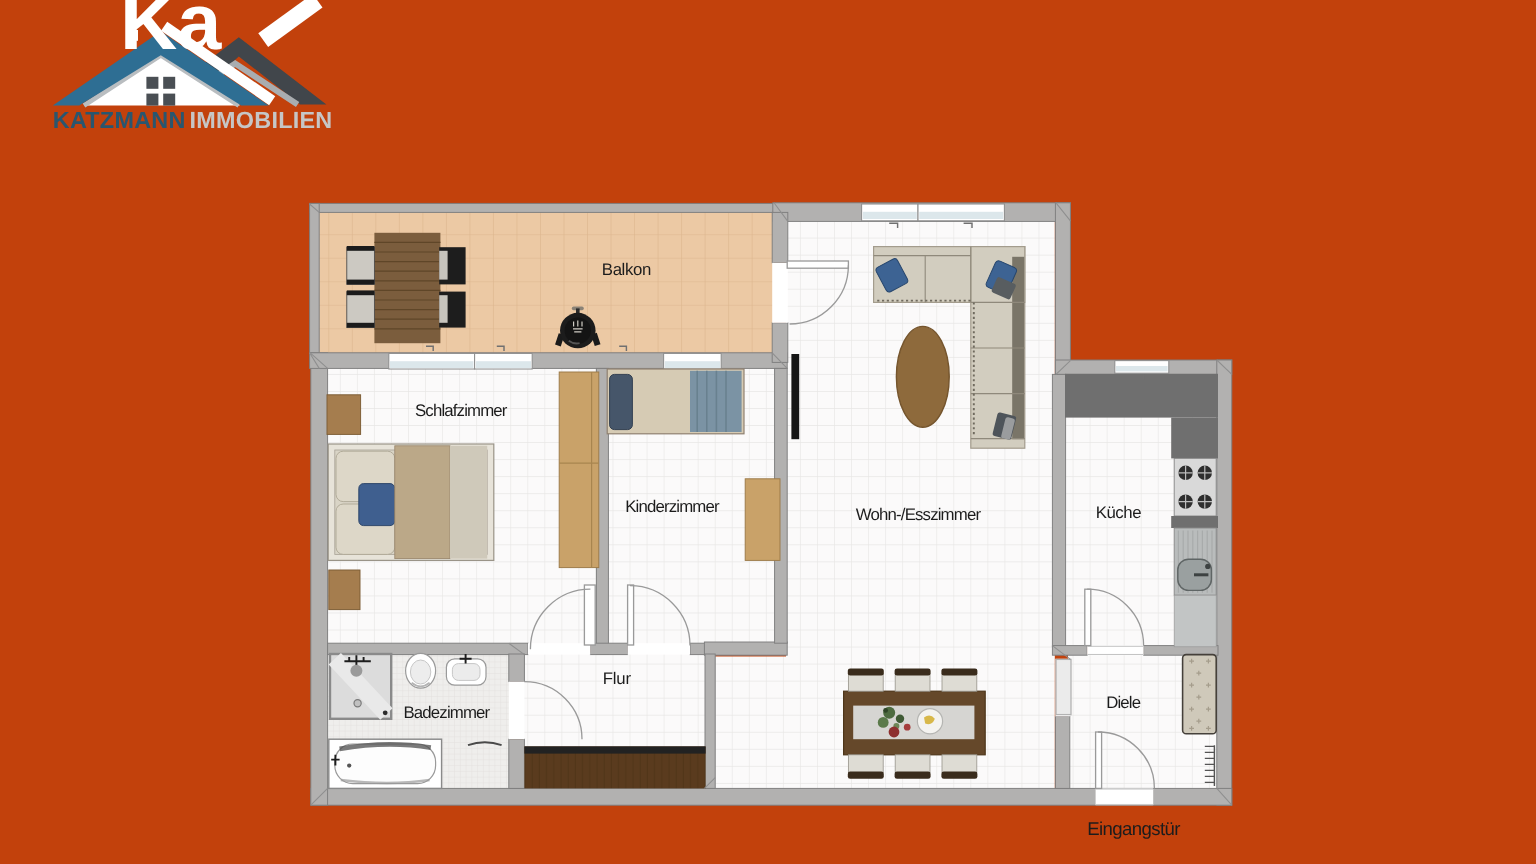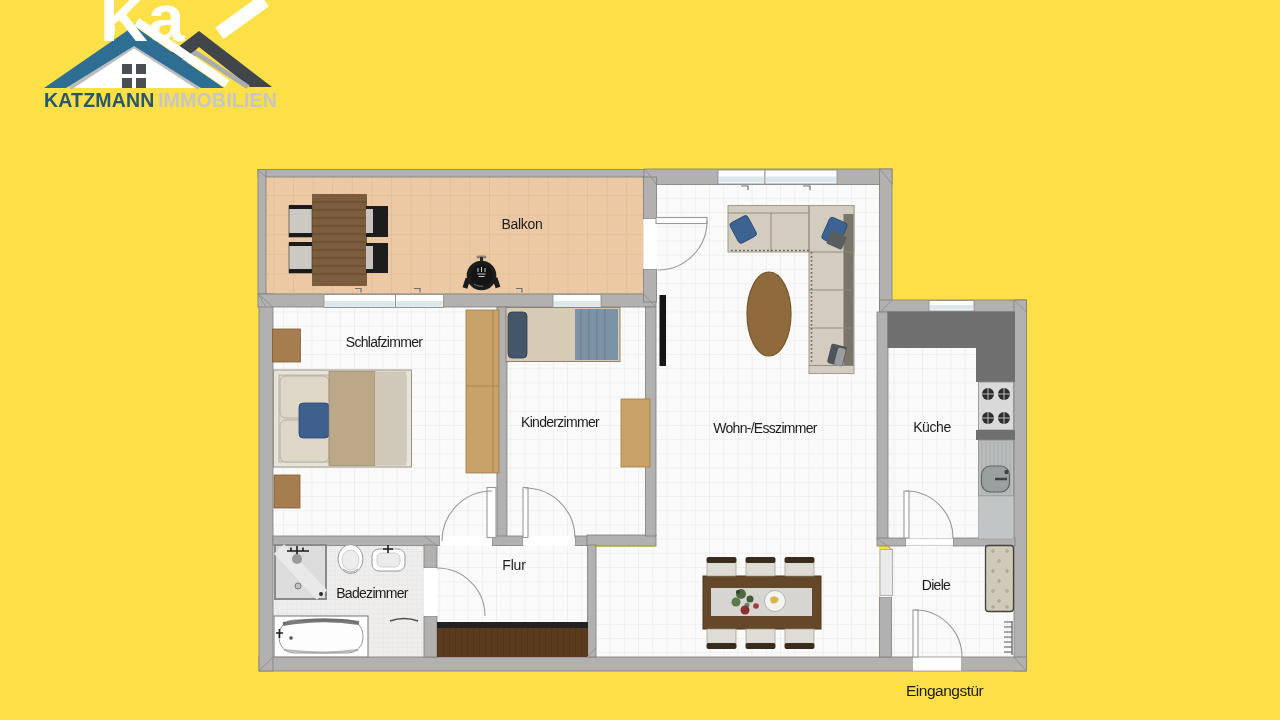--- a/index.html
+++ b/index.html
@@ -1,16 +1,16 @@
 <!DOCTYPE html>
 <html><head>
 <meta charset="utf-8">
 <style>
 html,body{margin:0;padding:0;background:#ffffff;}
-#page{position:relative;width:1280px;height:720px;background:#fde047;overflow:hidden;font-family:"Liberation Sans",sans-serif;}
+#page{position:relative;width:1280px;height:720px;background:#c2410c;overflow:hidden;font-family:"Liberation Sans",sans-serif;}
 svg{position:absolute;top:0;left:0;}
 text{font-family:"Liberation Sans",sans-serif;}
 </style>
 </head>
 <body>
 <div id="page">
 <svg width="1280" height="720" viewBox="0 0 1280 720">
 <defs>
 <pattern id="tile" width="14.2" height="14.2" patternUnits="userSpaceOnUse">
 <rect width="14.2" height="14.2" fill="#fbfafa"></rect>

